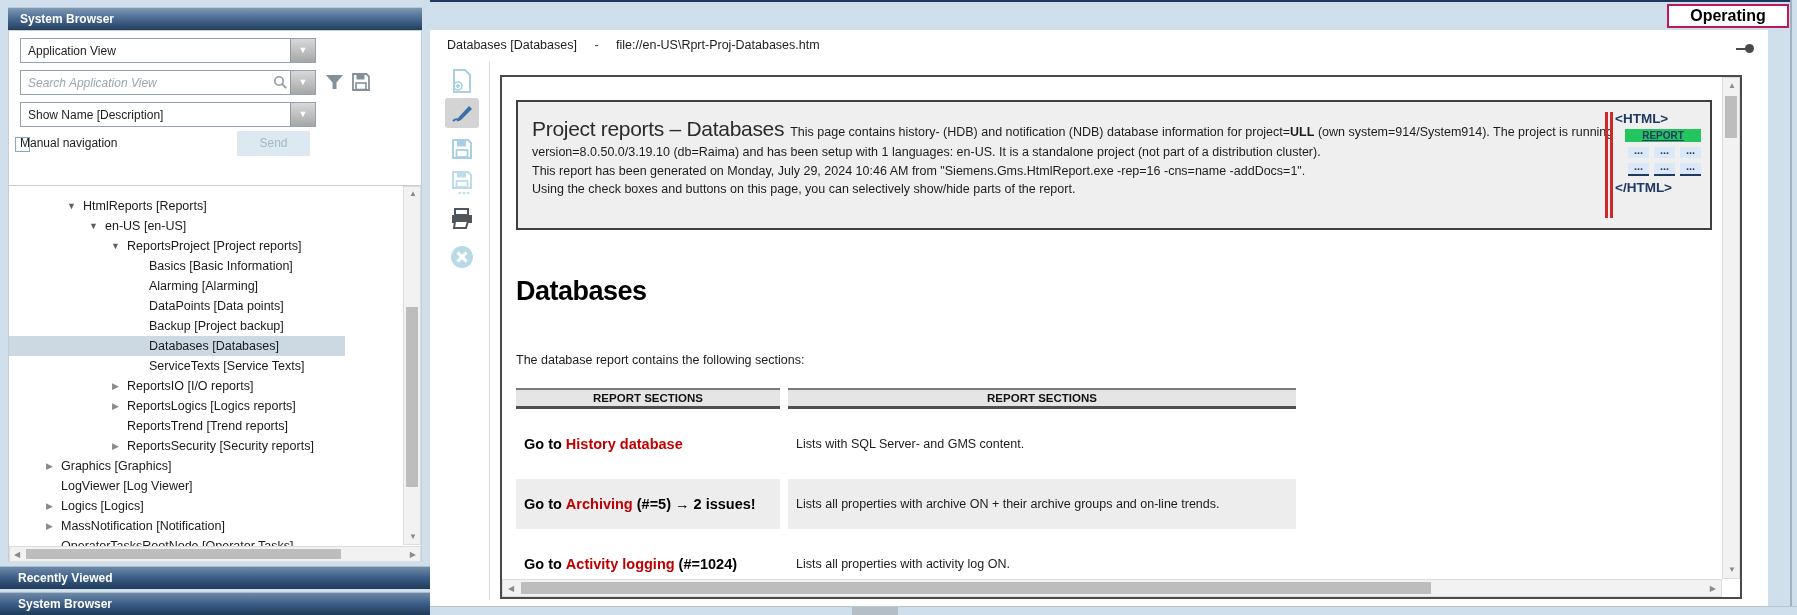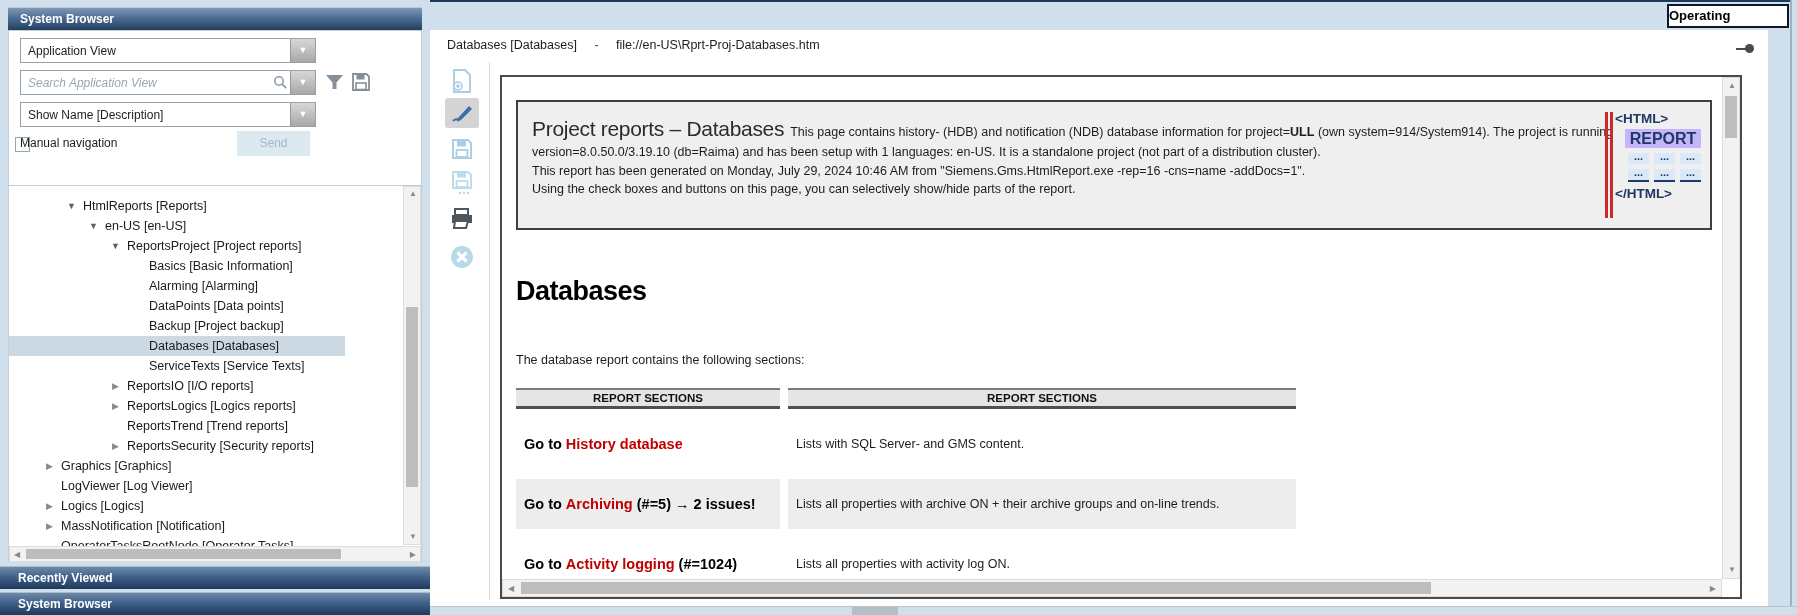--- a/index.html
+++ b/index.html
@@ -56,22 +56,22 @@
   .topline{position:absolute;left:430px;top:0;width:1360px;height:2px;background:#1d3a5c;}
   .tabbar{position:absolute;left:430px;top:2px;width:1360px;height:28px;
           background:linear-gradient(#e9f2fb,#bad1e5 60%,#a2c0da);}
   .tab{position:absolute;top:0;height:28px;line-height:28px;font-size:12.5px;font-weight:bold;
        padding-left:12px;box-sizing:border-box;color:#fff;cursor:pointer;}
   .tab.active{background:#75817e;}
   .tab.inactive{background:rgba(255,255,255,.22);color:#fbfdff;
                 text-shadow:0 1px 1px rgba(110,140,170,.7);}
   .tab-sep{position:absolute;left:371px;top:5px;width:2px;height:19px;background:#fff;}
   .operating{position:absolute;left:1667px;top:4px;width:122px;height:24px;background:#fff;
-             border:2px solid #0f172a;box-sizing:border-box;color:#000;font-weight:bold;
-             font-size:13px;line-height:20px;cursor:pointer;}
+             border:2px solid #be185d;box-sizing:border-box;color:#000;font-weight:bold;
+             font-size:16px;text-align:center;line-height:20px;cursor:pointer;}
   .rp-main{position:absolute;left:430px;top:30px;width:1338px;height:576px;background:#fff;}
   .breadcrumb{position:absolute;left:447px;top:38px;font-size:12.5px;color:#1d1d1d;white-space:nowrap;}
   .breadcrumb .sep{margin:0 14px;color:#444;}
   .pin{position:absolute;left:1736px;top:44px;width:20px;height:10px;}
   .pin .stem{position:absolute;left:0;top:4px;width:10px;height:2px;background:#4a4a4a;}
   .pin .head{position:absolute;left:9px;top:0;width:9px;height:9px;border-radius:50%;background:#4a4a4a;}
   .rp-right-strip{position:absolute;left:1768px;top:30px;width:29px;height:585px;background:#cfdfeb;}
   .win-edge{position:absolute;left:1790px;top:0;width:2px;height:615px;background:#9db1c2;}
   .rp-bottom-strip{position:absolute;left:430px;top:606px;width:1367px;height:9px;background:#cfdfeb;
                    border-top:1px solid #b9c4cc;}
@@ -93,22 +93,22 @@
 
   .rep-header{position:relative;margin:23px 10px 0 2px;background:#efefef;
               border:2px solid #3f3f3f;padding:15px 76px 13px 14px;box-sizing:border-box;
               min-height:130px;}
   .rep-title{font-size:21px;color:#2b2b2b;letter-spacing:-0.3px;margin-right:6px;}
   .rep-text{font-size:12.5px;color:#1c1c1c;line-height:1.5;}
   .logo{position:absolute;right:9px;top:10px;width:96px;height:106px;display:flex;}
   .logo-bars{width:10px;display:flex;}
   .logo-bars i{display:block;width:3px;margin-right:2px;background:#cc2a2a;height:100%;}
   .logo-col{flex:1;color:#1f3864;font-weight:bold;font-size:13.5px;line-height:1.1;}
-  .logo-report{background:#c4b5fd;text-align:center;
-               font-size:16px;padding:1px 2px;margin:2px 0 5px 10px;}
+  .logo-report{background:#22c55e;text-align:center;text-decoration:underline;
+               font-size:10px;padding:1px 2px;margin:2px 0 5px 10px;}
   .logo-dots{display:flex;gap:5px;justify-content:flex-end;margin:0 0 5px 10px;}
   .logo-dots span{display:block;width:21px;height:11px;background:#dbe8f7;color:#1f3864;
                   font-size:11px;line-height:7px;text-align:center;overflow:hidden;}
   .logo-dots.u span{border-bottom:2px solid #1f3864;}
 
   .rep-h1{font-size:27px;font-weight:bold;color:#000;margin:46px 0 0 2px;letter-spacing:-0.5px;}
   .rep-intro{font-size:12.5px;color:#1c1c1c;margin:46px 0 0 2px;}
 
   .rt{margin:21px 0 0 2px;}
   .rt-head{display:flex;gap:8px;}

